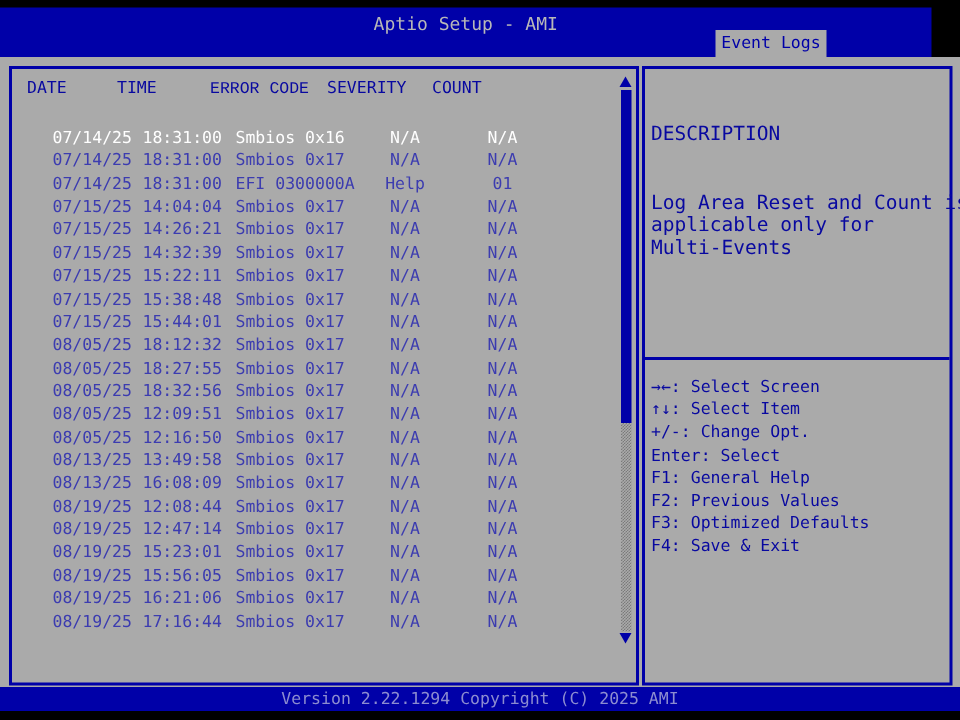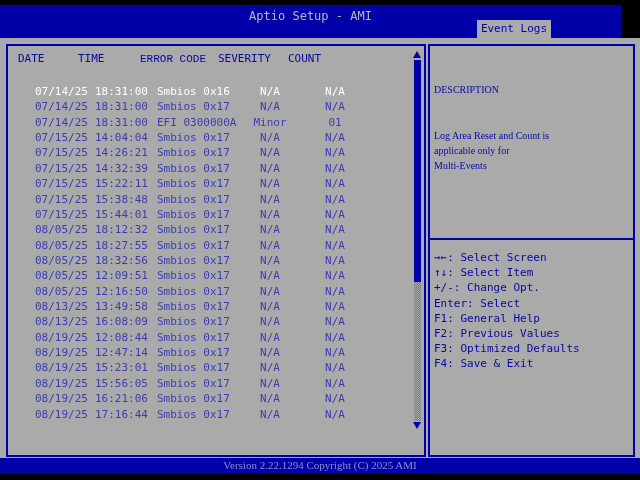--- a/index.html
+++ b/index.html
@@ -41,28 +41,28 @@
   .arrow-down{border-left:4px solid transparent; border-right:4px solid transparent;
     border-top:7px solid #0000a8; margin-top:1px;}
   .scroll-thumb{width:7px; height:222px; background:#0000a8; flex:0 0 auto;}
   .scroll-track{width:7px; flex:1 1 auto; background:#aaaaaa;
     background-image:
       linear-gradient(45deg,#7a7a7a 25%,transparent 25%,transparent 75%,#7a7a7a 75%),
       linear-gradient(45deg,#7a7a7a 25%,transparent 25%,transparent 75%,#7a7a7a 75%);
     background-size:2px 2px; background-position:0 0,1px 1px;}
   
   .description{position:absolute; top:6px; left:4px; right:3px;
-    color:#0808a0; font-size:10px; line-height:15.2px; white-space:pre;font-family:Liberation Serif, serif;}
+    color:#0808a0; font-size:13px; line-height:15.2px; white-space:pre;}
   .divider{position:absolute; top:192px; left:0; right:0; height:2px; background:#0000a8;}
   .keys{position:absolute; top:204px; left:4px; right:2px;
     color:#0808a0; font-size:11px; line-height:15.2px; white-space:pre;}
   
   .footer{position:absolute; top:458px; left:0; width:640px; height:16px;
     background:#0000a8; text-align:center;}
-  .version{color:#8c8cd0; font-size:11px; line-height:15px;font-family:Liberation Serif, serif;}
+  .version{color:#8c8cd0; font-size:11px; line-height:15px;}
 </style>
 </head>
 <body>
 
 <div class="screen">
 
   <div class="topbar">
     <div class="title">Aptio Setup - AMI</div>
   </div>
   <div class="tab">Event Logs</div>
@@ -75,21 +75,21 @@
       </div>
 
       <div class="rows" id="rows">
           <div class="row selected">
     <span class="cell-date">07/14/25</span><span class="cell-time">18:31:00</span><span class="cell-error">Smbios 0x16</span><span class="cell-severity">N/A</span><span class="cell-count">N/A</span>
   </div>
           <div class="row">
     <span class="cell-date">07/14/25</span><span class="cell-time">18:31:00</span><span class="cell-error">Smbios 0x17</span><span class="cell-severity">N/A</span><span class="cell-count">N/A</span>
   </div>
           <div class="row">
-    <span class="cell-date">07/14/25</span><span class="cell-time">18:31:00</span><span class="cell-error">EFI 0300000A</span><span class="cell-severity">Minor</span><span class="cell-count">01</span>
+    <span class="cell-date">07/14/25</span><span class="cell-time">18:31:00</span><span class="cell-error">EFI 0300000A</span><span class="cell-severity">Help</span><span class="cell-count">01</span>
   </div>
           <div class="row">
     <span class="cell-date">07/15/25</span><span class="cell-time">14:04:04</span><span class="cell-error">Smbios 0x17</span><span class="cell-severity">N/A</span><span class="cell-count">N/A</span>
   </div>
           <div class="row">
     <span class="cell-date">07/15/25</span><span class="cell-time">14:26:21</span><span class="cell-error">Smbios 0x17</span><span class="cell-severity">N/A</span><span class="cell-count">N/A</span>
   </div>
           <div class="row">
     <span class="cell-date">07/15/25</span><span class="cell-time">14:32:39</span><span class="cell-error">Smbios 0x17</span><span class="cell-severity">N/A</span><span class="cell-count">N/A</span>
   </div>

